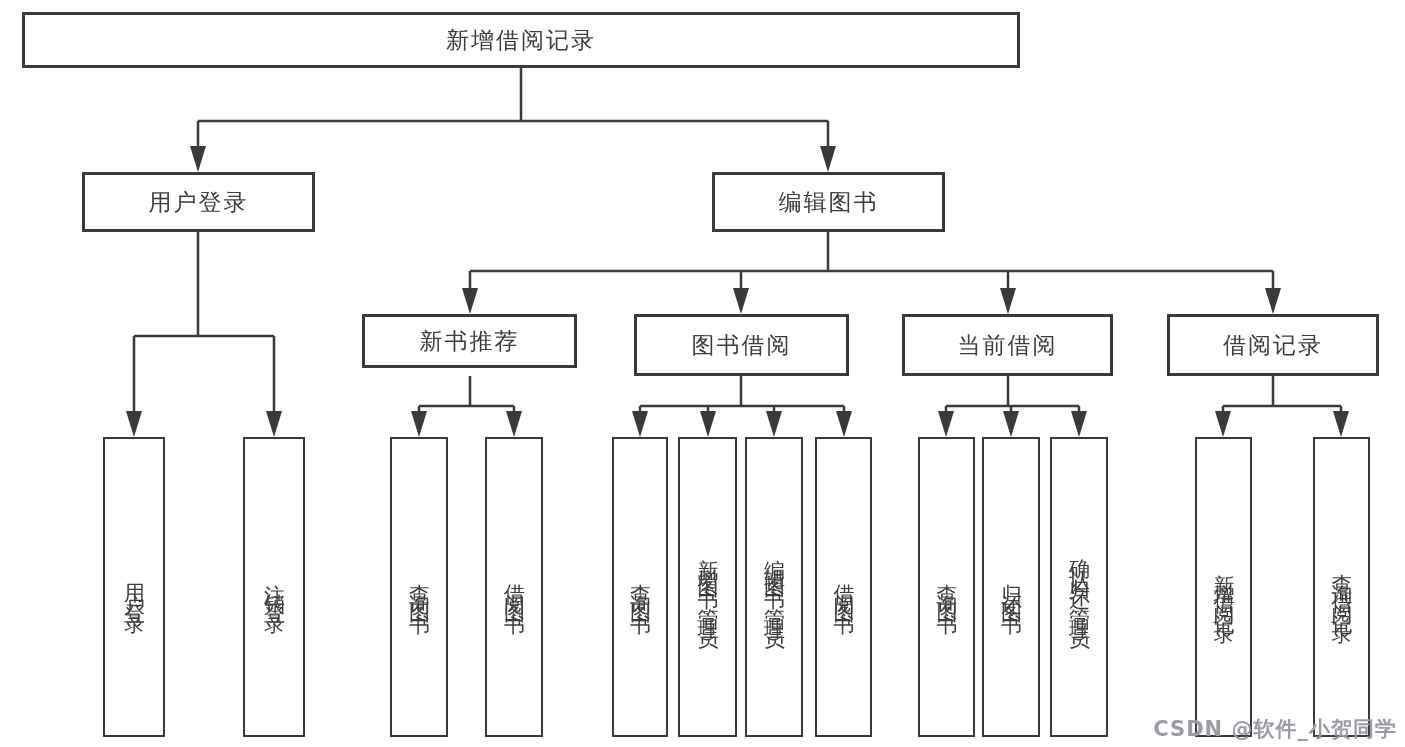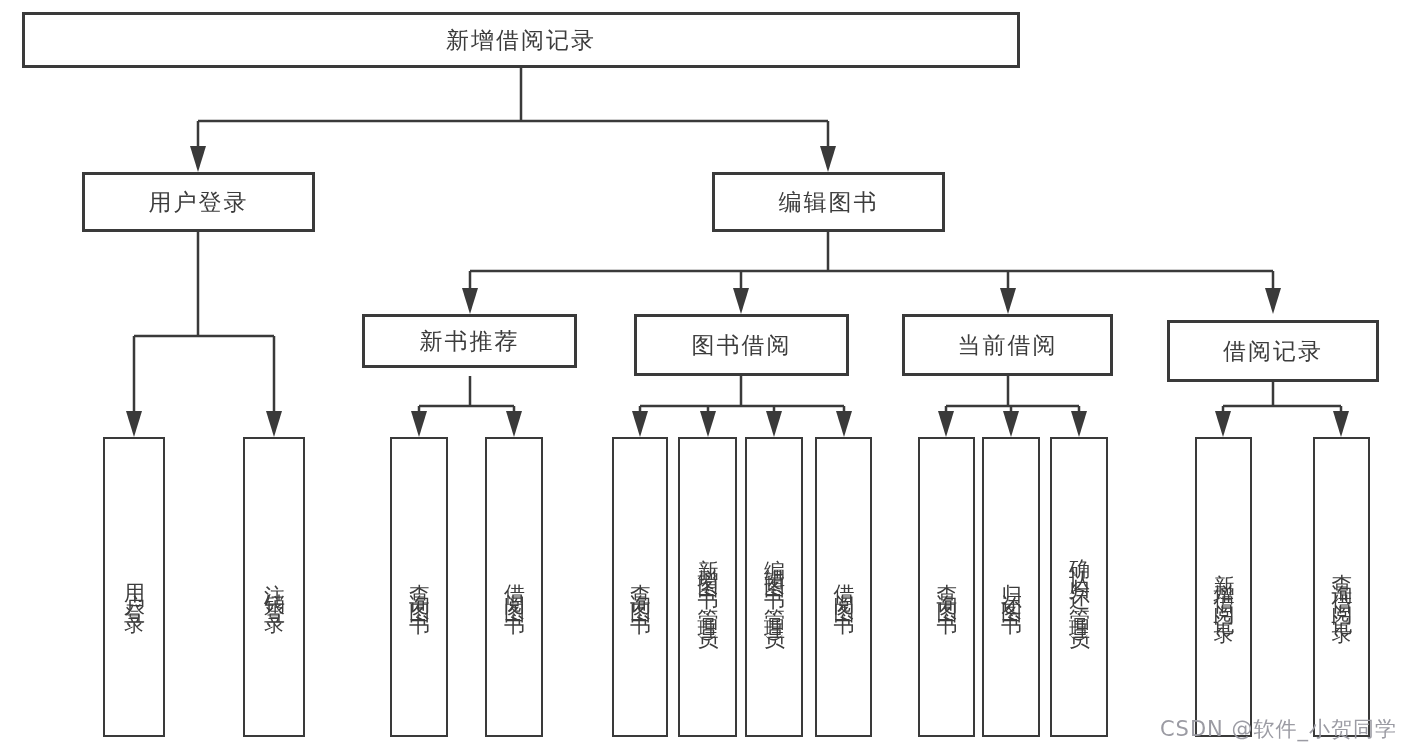--- a/index.html
+++ b/index.html
@@ -39,20 +39,21 @@
   }
   .watermark {
     position: absolute;
     top: 715px;
     right: 8px;
     font-size: 21px;
     letter-spacing: 1px;
     color: #9b9ba3;
     z-index: 5;
     white-space: nowrap;
+    font-weight: bold;
   }
   path.line { stroke: #3a3a3a; stroke-width: 2.5; fill: none; }
   polygon.arrow { fill: #3a3a3a; stroke: none; }
 </style>
 </head>
 <body>
 
 <div class="canvas">
 
   <svg class="connectors" viewBox="0 0 1405 747" xmlns="http://www.w3.org/2000/svg">
@@ -106,21 +107,21 @@
   </svg>
 
   <div class="node h-node" style="left:22px; top:12px; width:998px; height:56px;">新增借阅记录</div>
 
   <div class="node h-node" style="left:82px; top:172px; width:233px; height:60px;">用户登录</div>
   <div class="node h-node" style="left:712px; top:172px; width:233px; height:60px;">编辑图书</div>
 
   <div class="node h-node" style="left:362px; top:314px; width:215px; height:54px;">新书推荐</div>
   <div class="node h-node" style="left:902px; top:314px; width:211px; height:62px;">当前借阅</div>
   <div class="node h-node" style="left:634px; top:314px; width:215px; height:62px;">图书借阅</div>
-  <div class="node h-node" style="left:1167px; top:314px; width:212px; height:62px;margin-top:6px;">借阅记录</div>
+  <div class="node h-node" style="left:1167px; top:314px; width:212px; height:62px;">借阅记录</div>
 
   <div class="node leaf" style="left:103px; top:437px; width:62px; height:300px;">
     <span class="vtext">用户登录</span>
   </div>
   <div class="node leaf" style="left:243px; top:437px; width:62px; height:300px;">
     <span class="vtext">注销登录</span>
   </div>
 
   <div class="node leaf" style="left:390px; top:437px; width:58px; height:300px;">
     <span class="vtext">查询图书</span>

